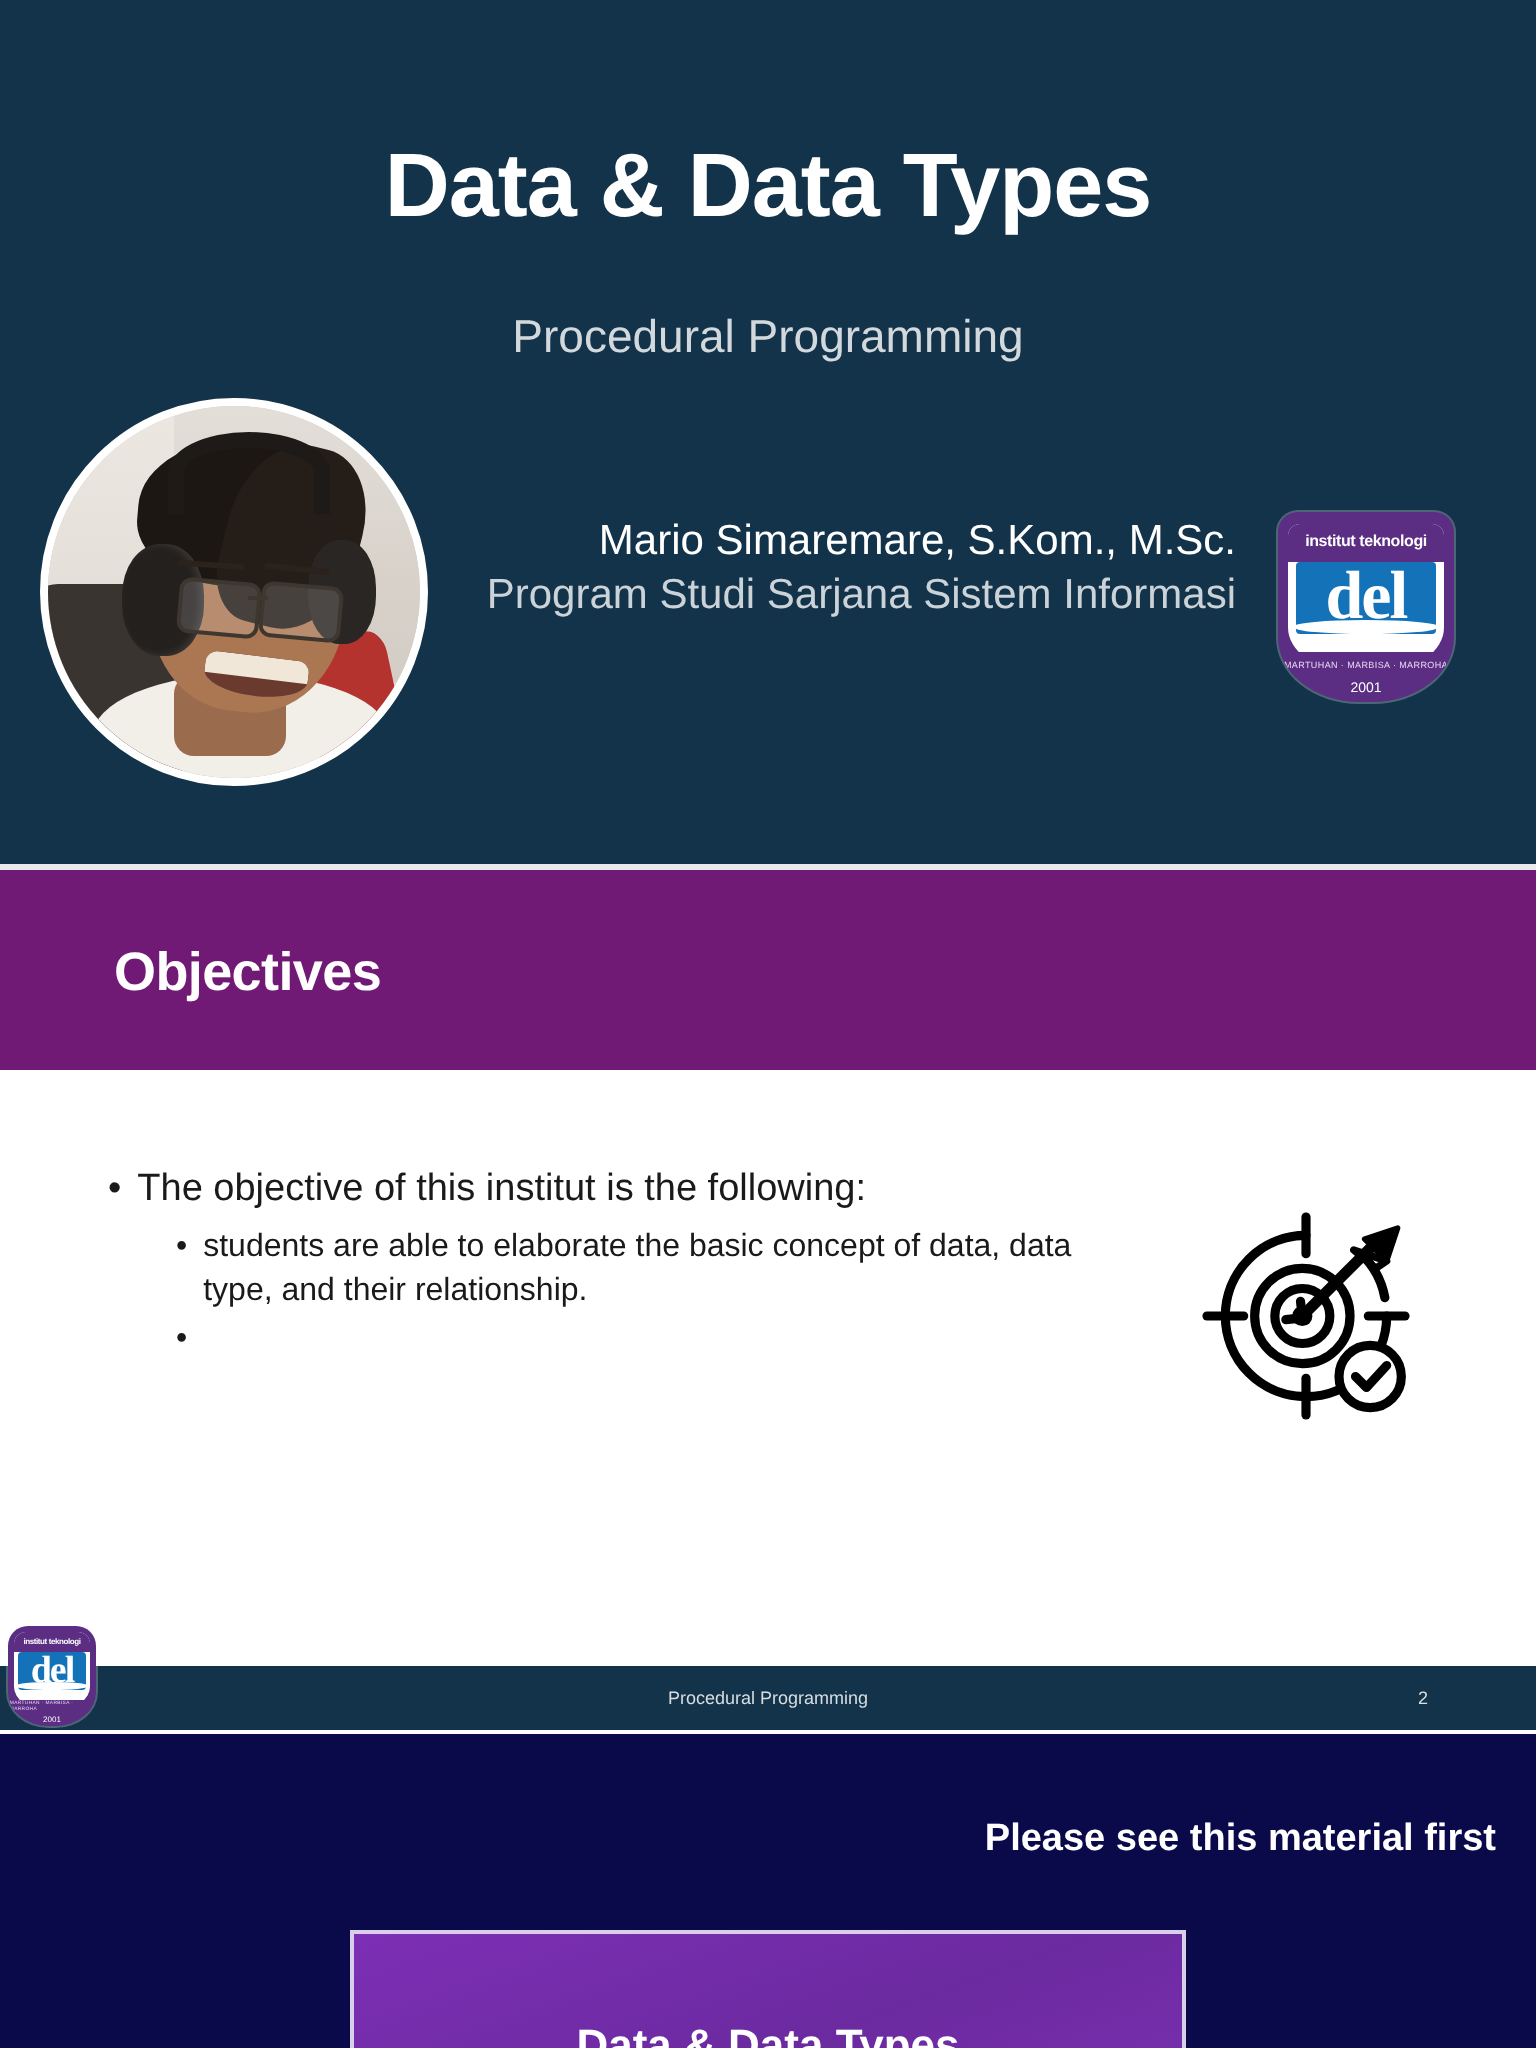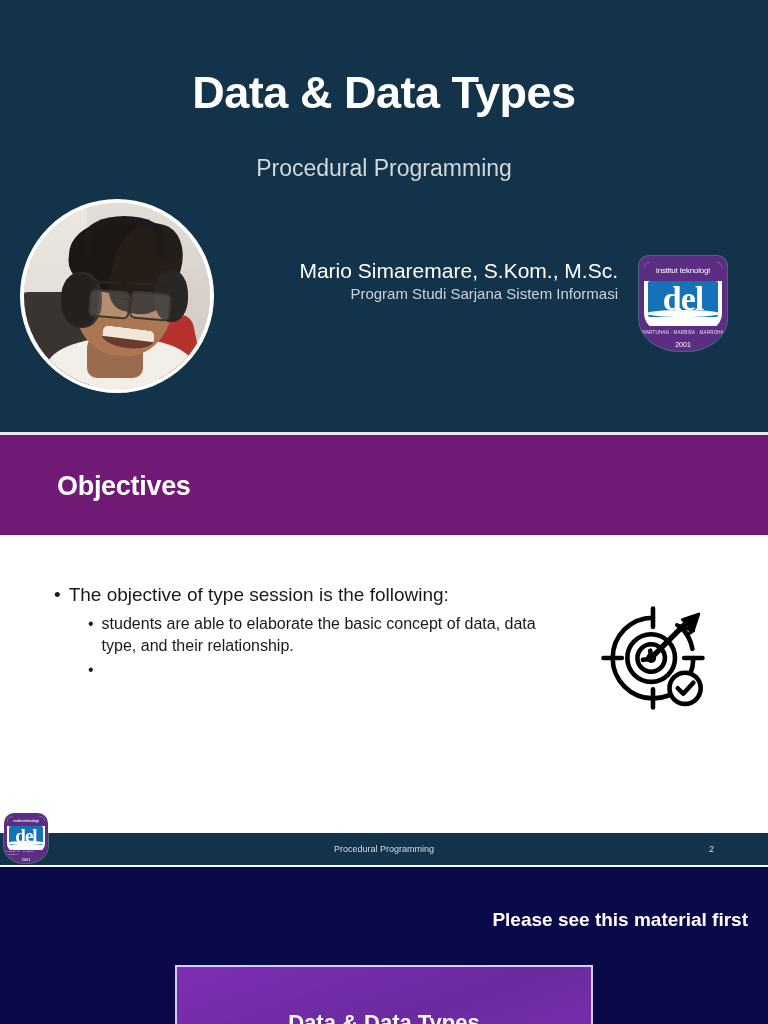--- a/index.html
+++ b/index.html
@@ -116,21 +116,21 @@
     text-align: right;
   }
   .author-name {
     color: #ffffff;
     font-size: 21px;
     line-height: 1.25;
     white-space: nowrap;
   }
   .author-line {
     color: #ccd3d8;
-    font-size: 15px;
+    font-size: 21px;
     line-height: 1.3;
     white-space: nowrap;
   }
 
   
   .crest {
     position: absolute;
     width: 88px;
     height: 95px;
   }
@@ -144,21 +144,21 @@
   }
   .crest-inner {
     position: absolute; left: 6%; top: 6%; right: 6%; bottom: 16%;
     background: #ffffff;
     border-radius: 6px 6px 42% 42% / 6px 6px 30% 30%;
     overflow: hidden;
   }
   .crest-top {
     position: absolute; left:0; top:0; width:100%; height:26%;
     background:#5b2d83; color:#ffffff; font-size:8px; line-height:1;
-    display:flex; align-items:center; justify-content:center; letter-spacing:-.2px;
+    display:flex; align-items:center; justify-content:center; letter-spacing:-.2px;font-weight:bold;
   }
   .crest-blue {
     position:absolute; left:5%; top:26%; right:5%; bottom:26%;
     background:#1372b8; border-radius:2px;
   }
   .crest-del {
     position:absolute; left:0; top:0; width:100%; height:100%;
     display:flex; align-items:center; justify-content:center;
     color:#ffffff; font-weight:bold; font-size:34px; letter-spacing:-1px;
     font-family:"Liberation Serif", serif;
@@ -332,21 +332,21 @@
   <section class="slide-obj">
 
     <div class="obj-header">
       <div class="obj-header-title">Objectives</div>
     </div>
 
     <div class="obj-body">
 
       <div class="bullet-l1">
         <span class="dot">•</span>
-        <span>The objective of type session is the following:</span>
+        <span>The objective of this institut is the following:</span>
       </div>
 
       <div class="bullet-l2-wrap">
         <div class="bullet-l2">
           <span class="dot">•</span>
           <span>students are able to elaborate the basic concept of data, data type, and their relationship.</span>
         </div>
         <div class="bullet-l2">
           <span class="dot">•</span>
         </div>

